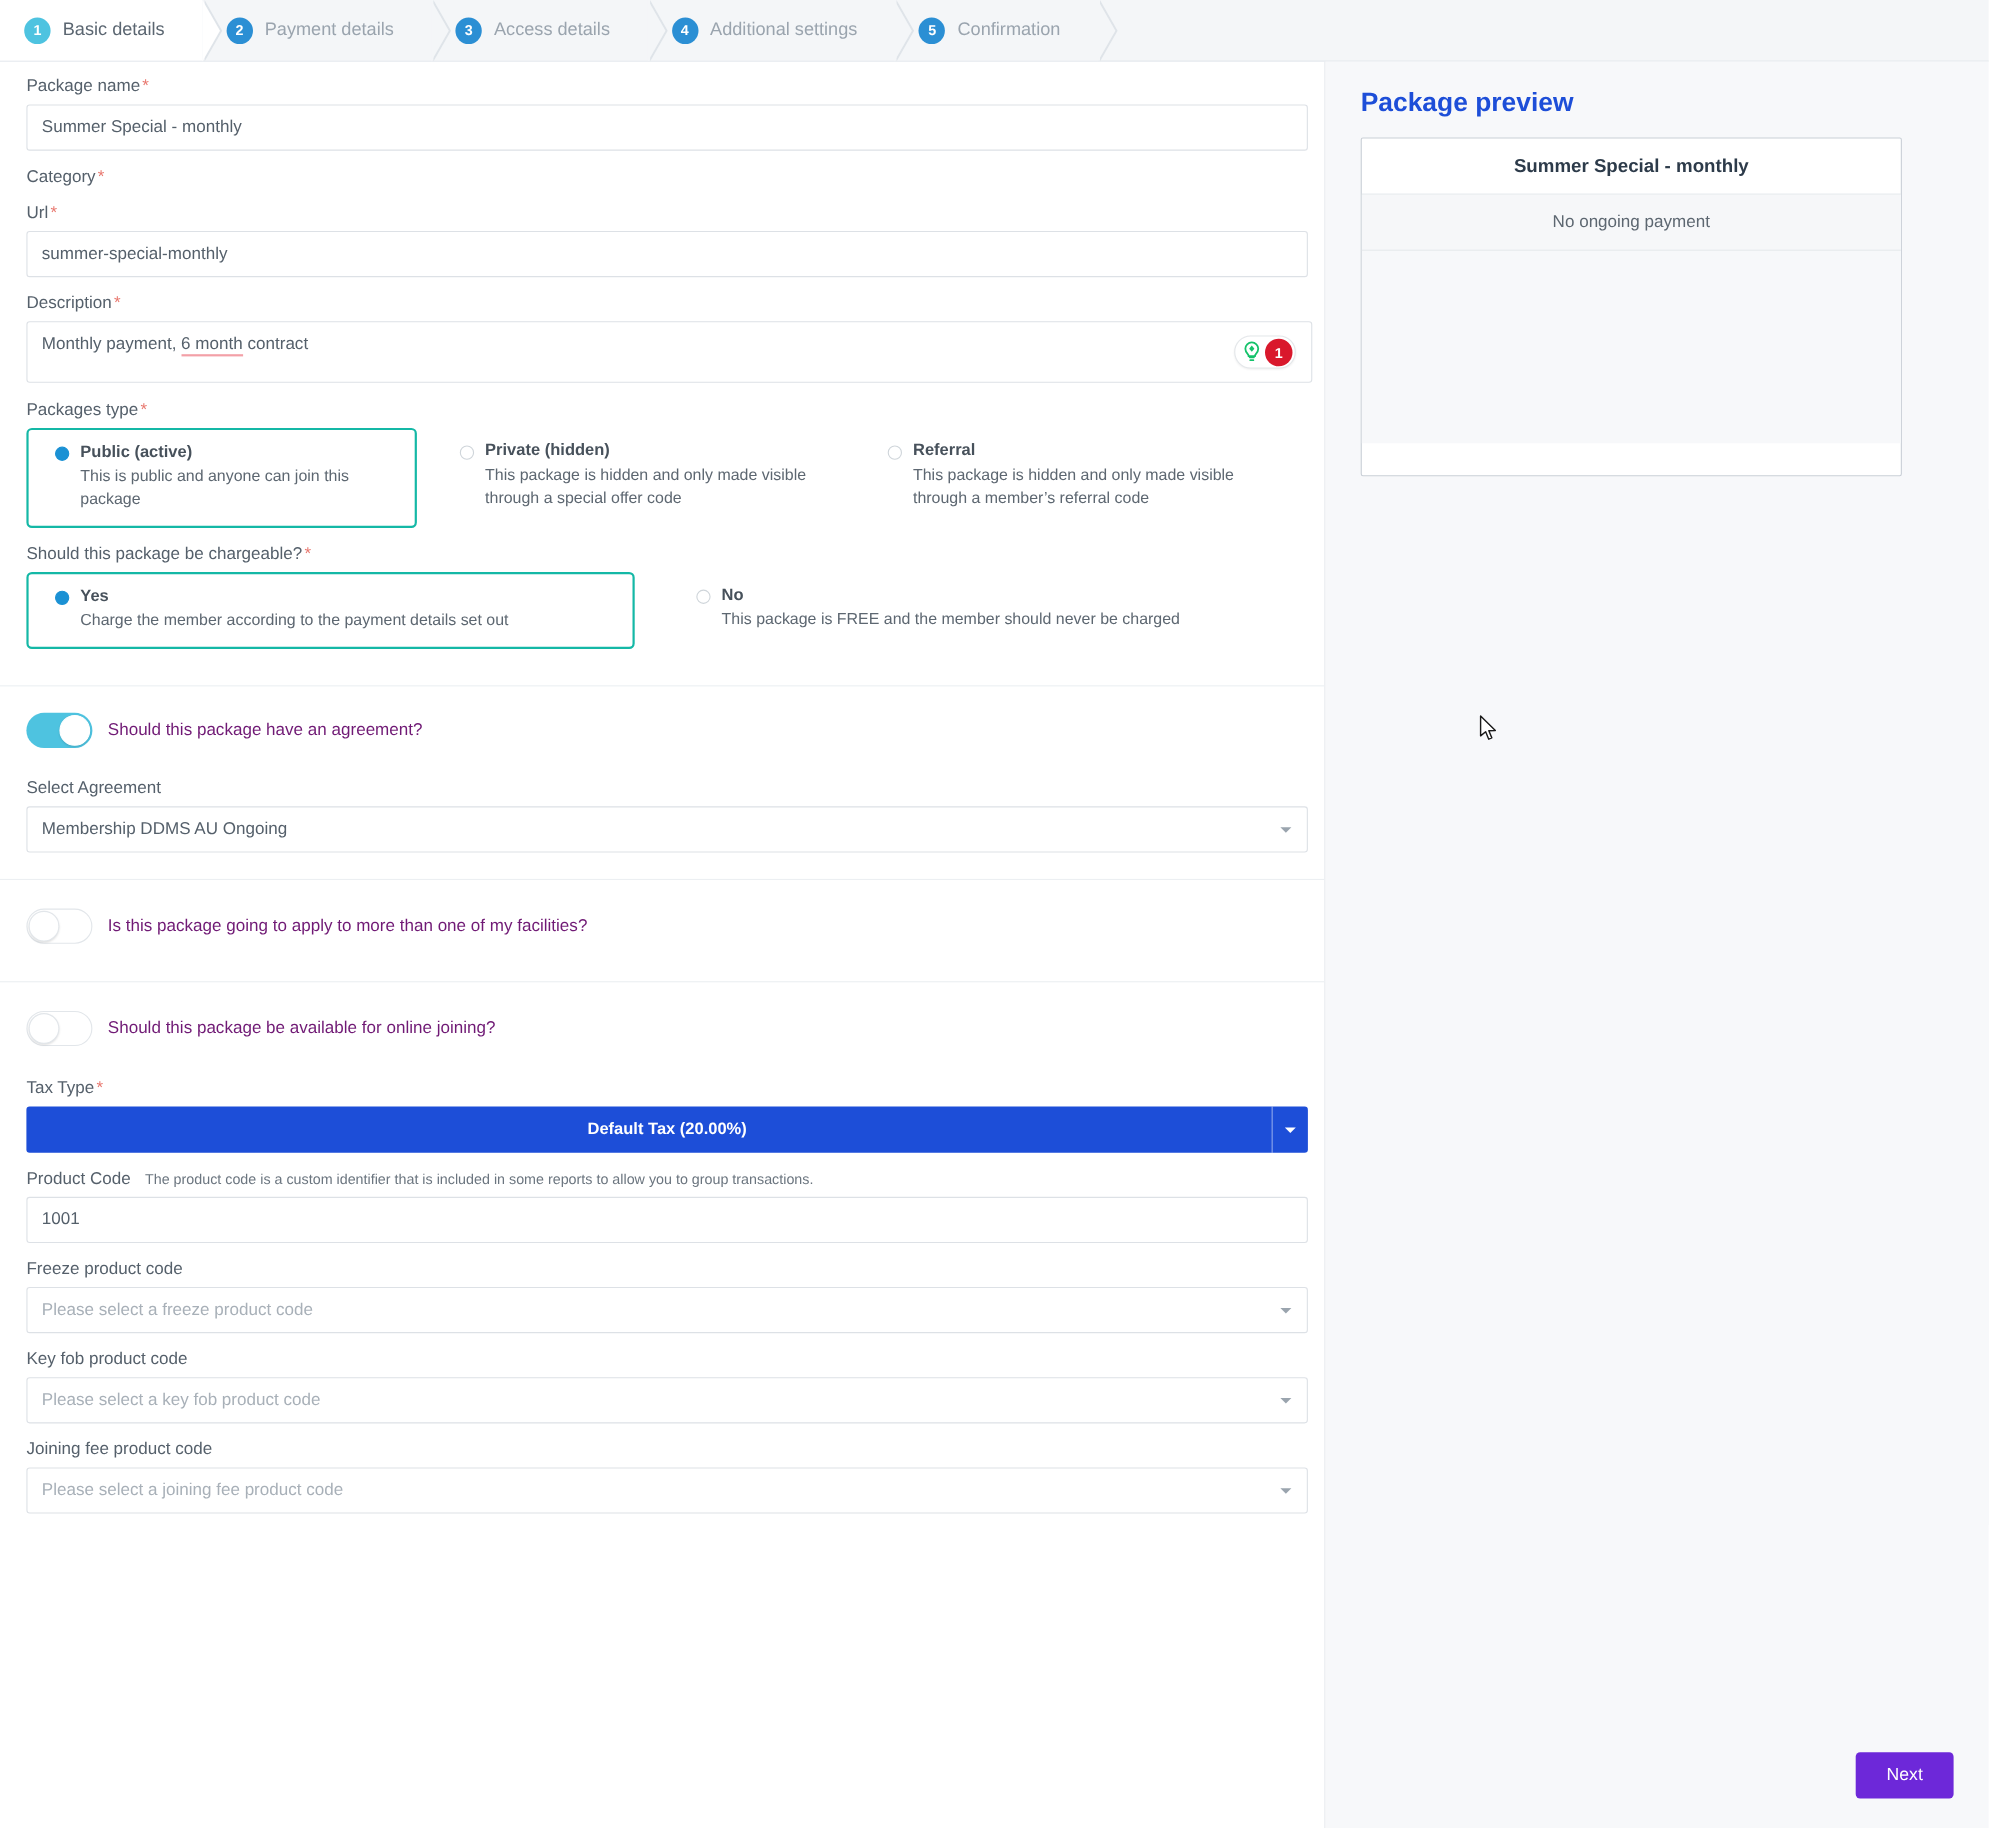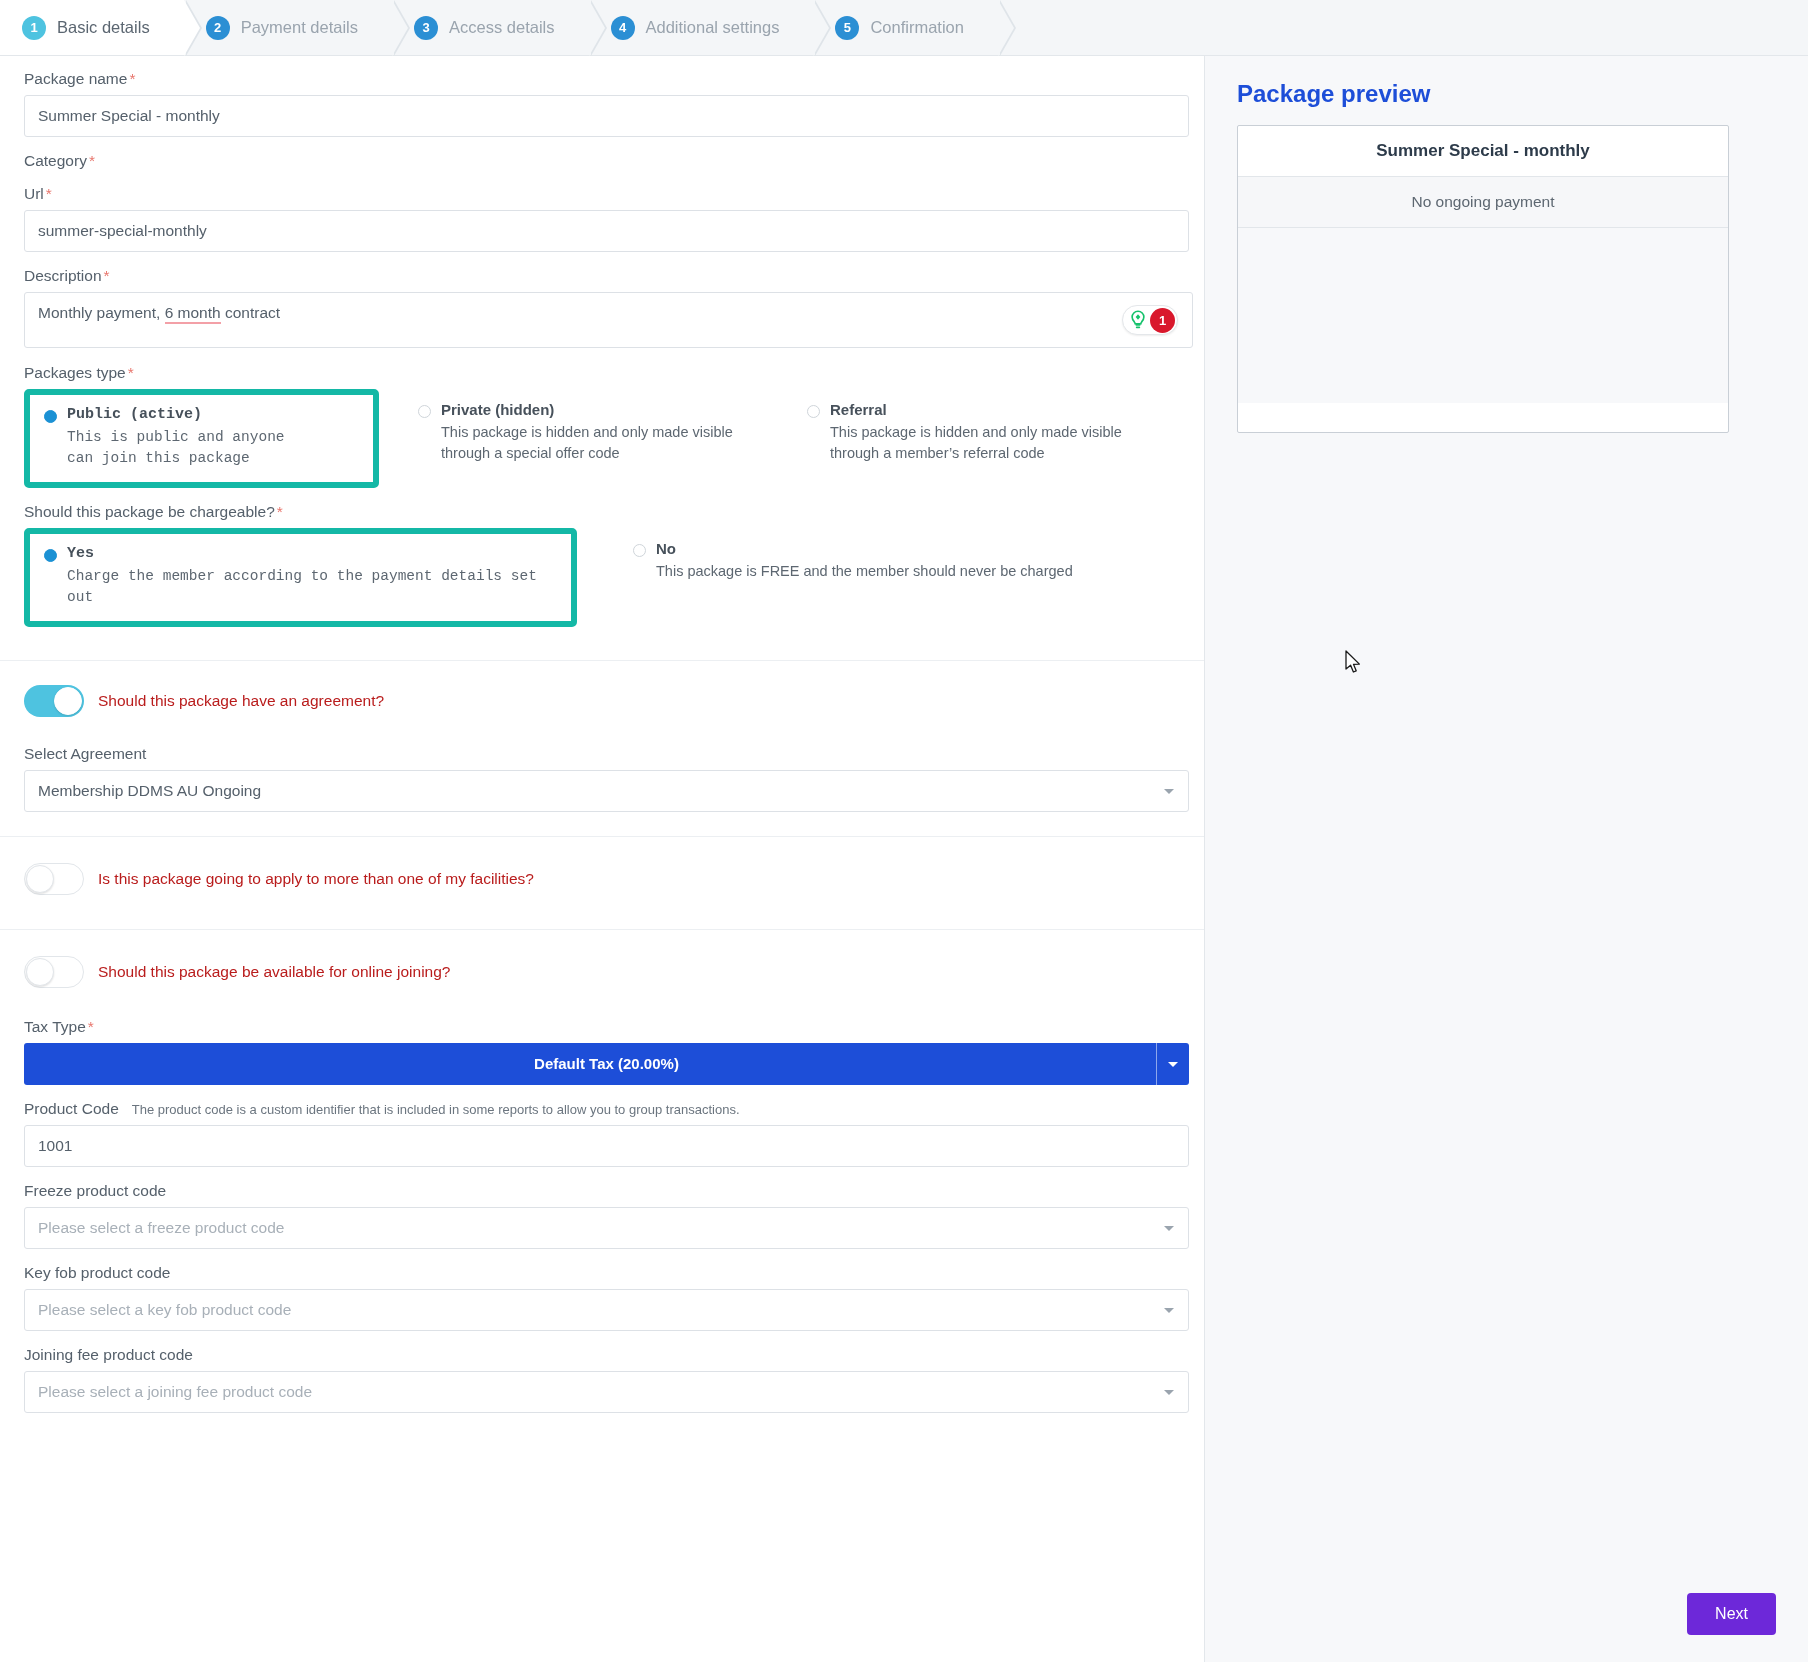--- a/index.html
+++ b/index.html
@@ -161,24 +161,23 @@
     color: #fff;
     font-size: 13px;
     font-weight: bold;
     display: flex; align-items: center; justify-content: center;
     margin-left: 1px;
   }
 
   
   .radio-row { display: flex; align-items: flex-start; }
   .radio-box {
-    border: 6px solid #14b8a6;
+    border: 2px solid #14b8a6;
     border-radius: 5px;
-    padding: 11px 14px 13px 14px;
-    font-family: Liberation Mono, monospace;
+    padding: 11px 14px 13px 24px;
   }
   .radio-item { display: flex; align-items: flex-start; }
   .rdo {
     width: 13px; height: 13px;
     border-radius: 50%;
     border: 1px solid #cfd5da;
     background: #fff;
     margin-top: 4px;
     margin-right: 10px;
     flex: 0 0 auto;
@@ -201,21 +200,21 @@
     position: absolute;
     top: 2px;
     width: 28px; height: 28px;
     border-radius: 50%;
     background: #fff;
     border: 1px solid #e2e6ea;
     box-shadow: 0 1px 2px rgba(0,0,0,.12);
   }
   .tgl.on .knob { right: 2px; border-color: #fff; }
   .tgl.off .knob { left: 1px; top: 1px; }
-  .tgl-label { font-size: 15.5px; color: #b91c1c; margin-left: 14px; }
+  .tgl-label { font-size: 15.5px; color: #701a75; margin-left: 14px; }
 
   .divider { border-top: 1px solid #eceff2; }
 
   
   .tax-sel {
     width: 1165px;
     height: 42px;
     background: #1d4ed8;
     border-radius: 3px;
     display: flex;

